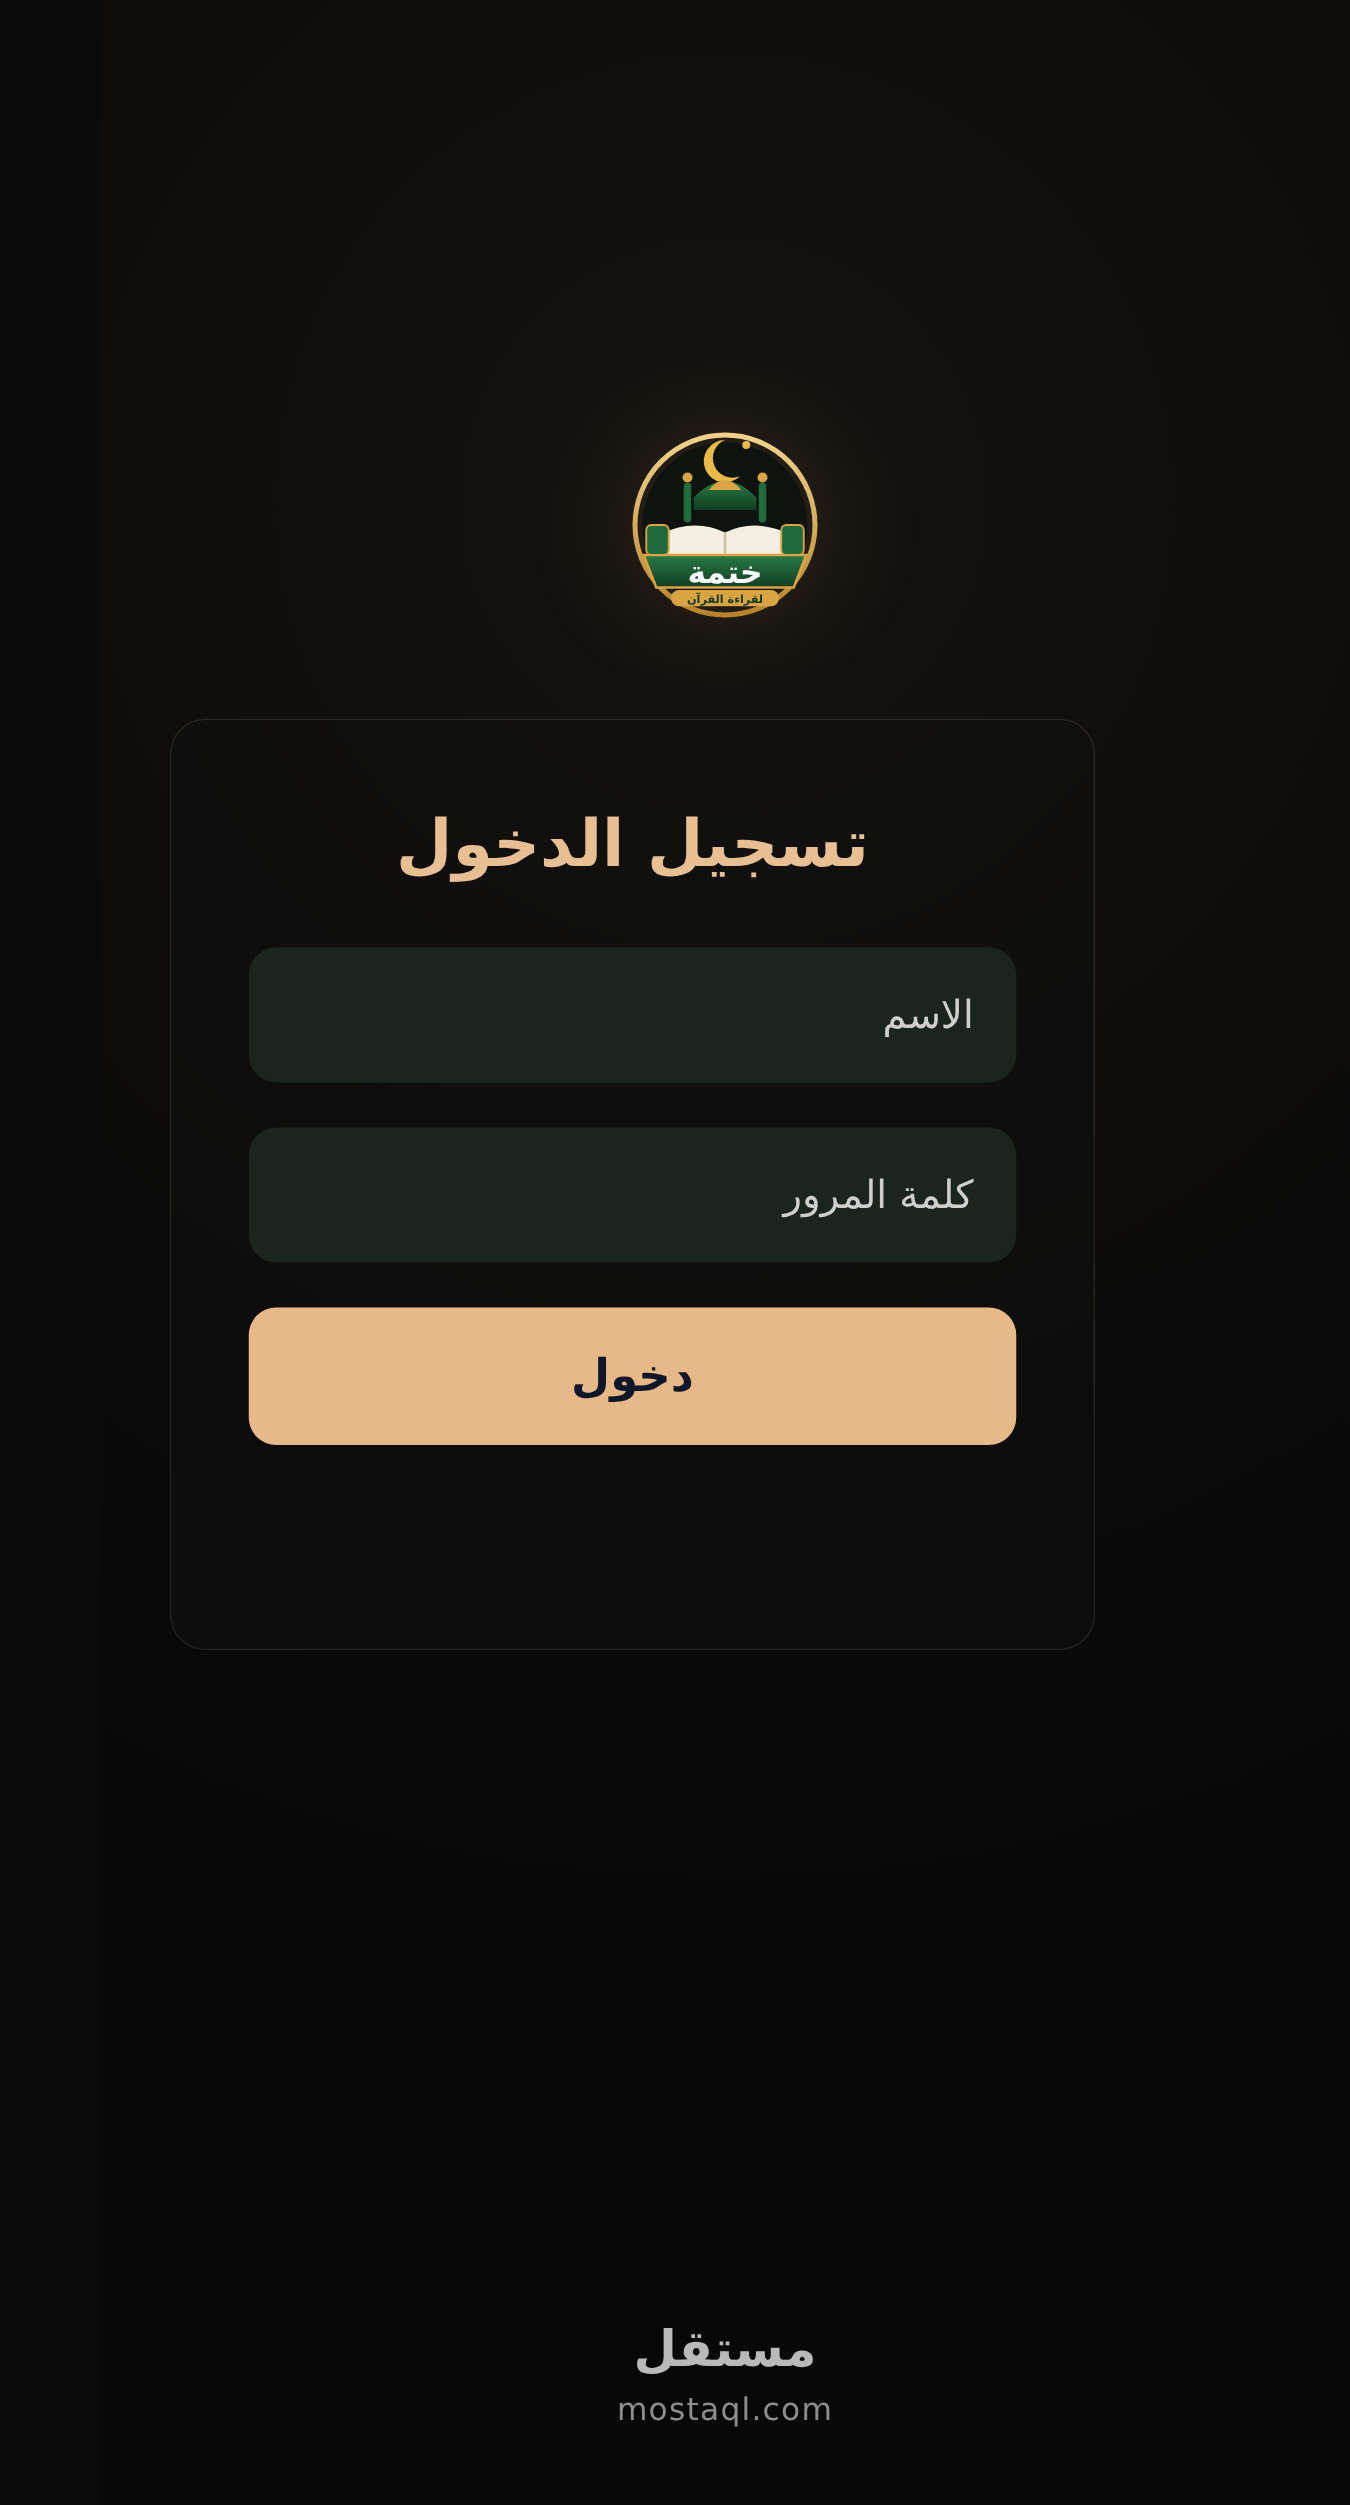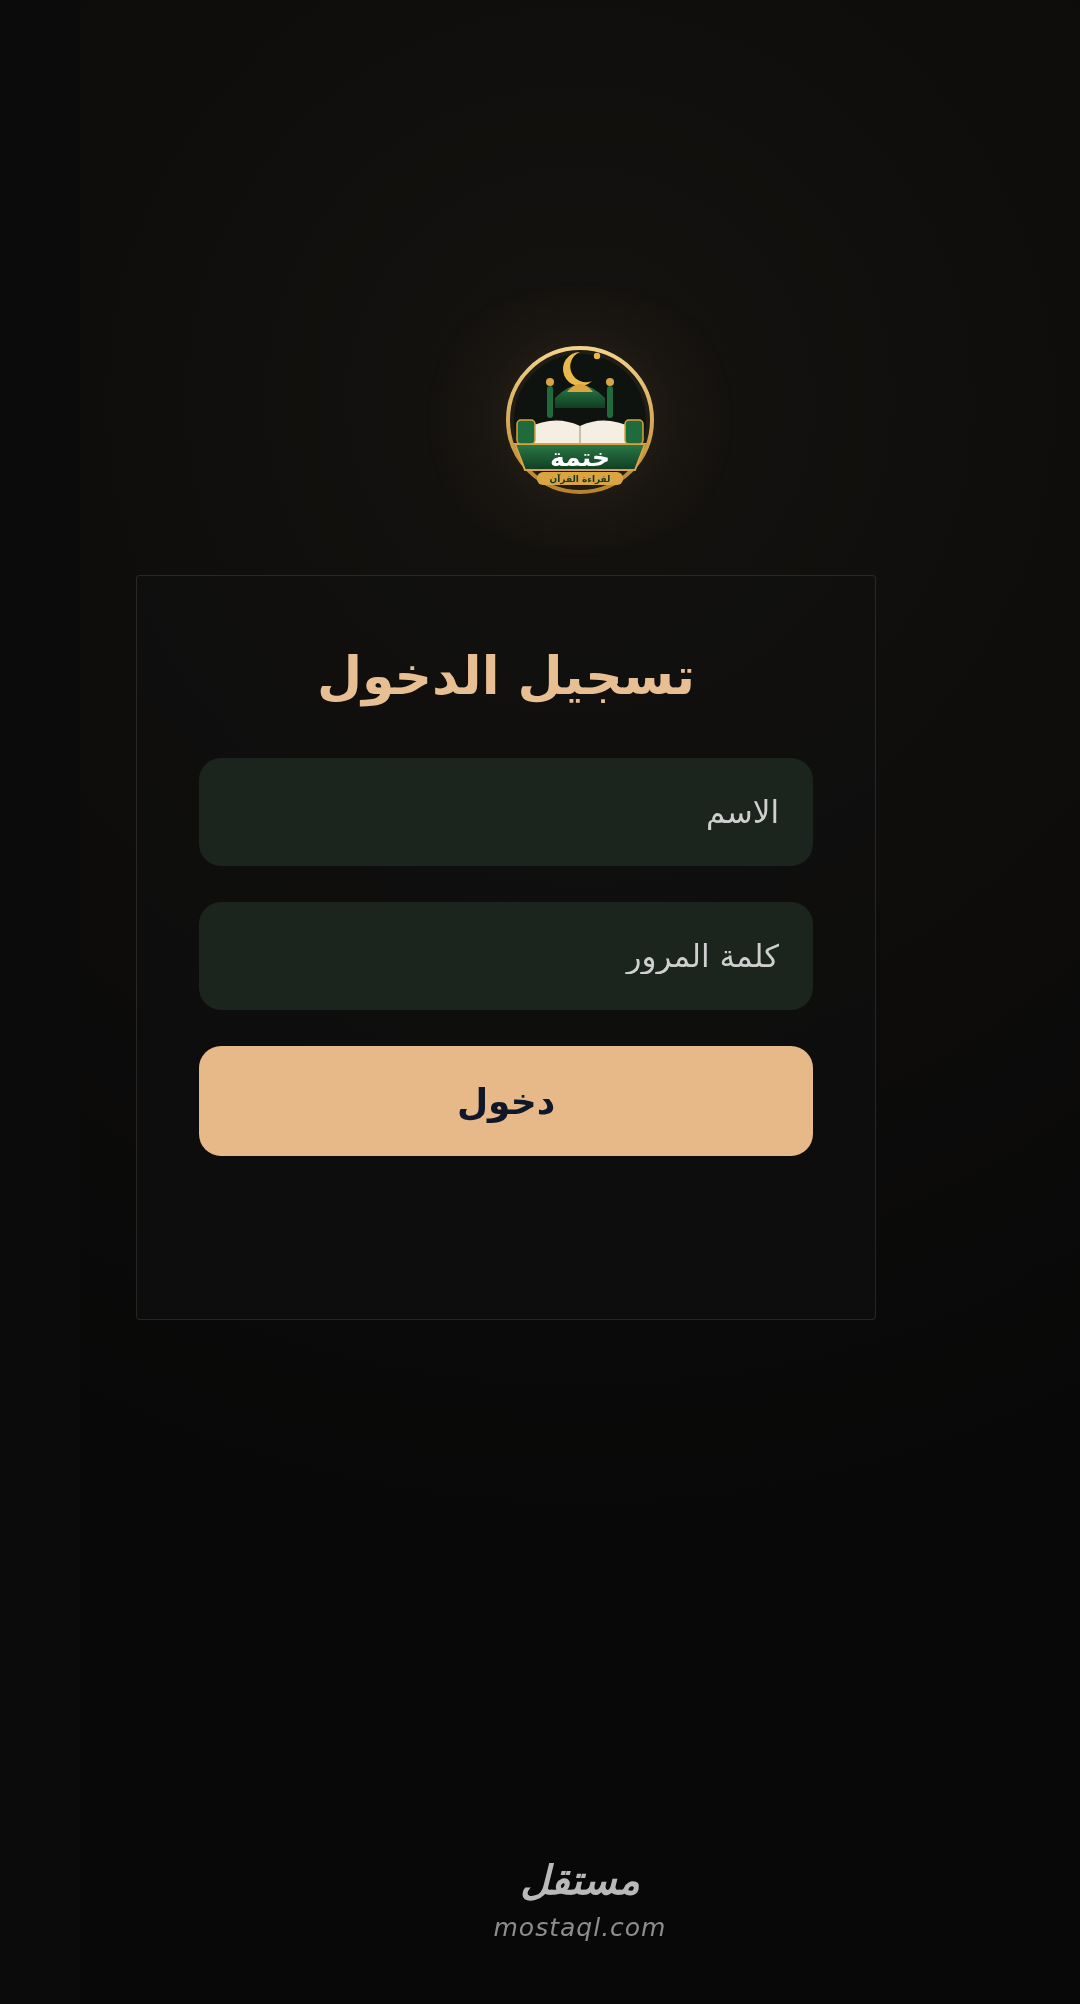--- a/index.html
+++ b/index.html
@@ -51,21 +51,21 @@
   }
 
   
   .card {
     position: absolute;
     top: 575px;
     left: 56px;
     width: 740px;
     height: 745px;
     border: 1px solid rgba(190,170,140,0.16);
-    border-radius: 4px;
+    border-radius: 28px;
     background: rgba(17,17,17,0.55);
     padding: 0 62px;
   }
 
   .card-title {
     margin-top: 70px;
     text-align: center;
     color: #e7bf93;
     font-size: 52px;
     font-weight: 700;
@@ -112,21 +112,20 @@
   }
 
   
   .footer {
     position: absolute;
     bottom: 62px;
     left: 0;
     width: 100%;
     text-align: center;
     color: #9b9b9b;
-    font-style: italic;
   }
   .footer-logo {
     font-size: 40px;
     letter-spacing: 2px;
     color: #b9b9b9;
     font-weight: 700;
   }
   .footer-url {
     margin-top: 10px;
     font-size: 25px;

